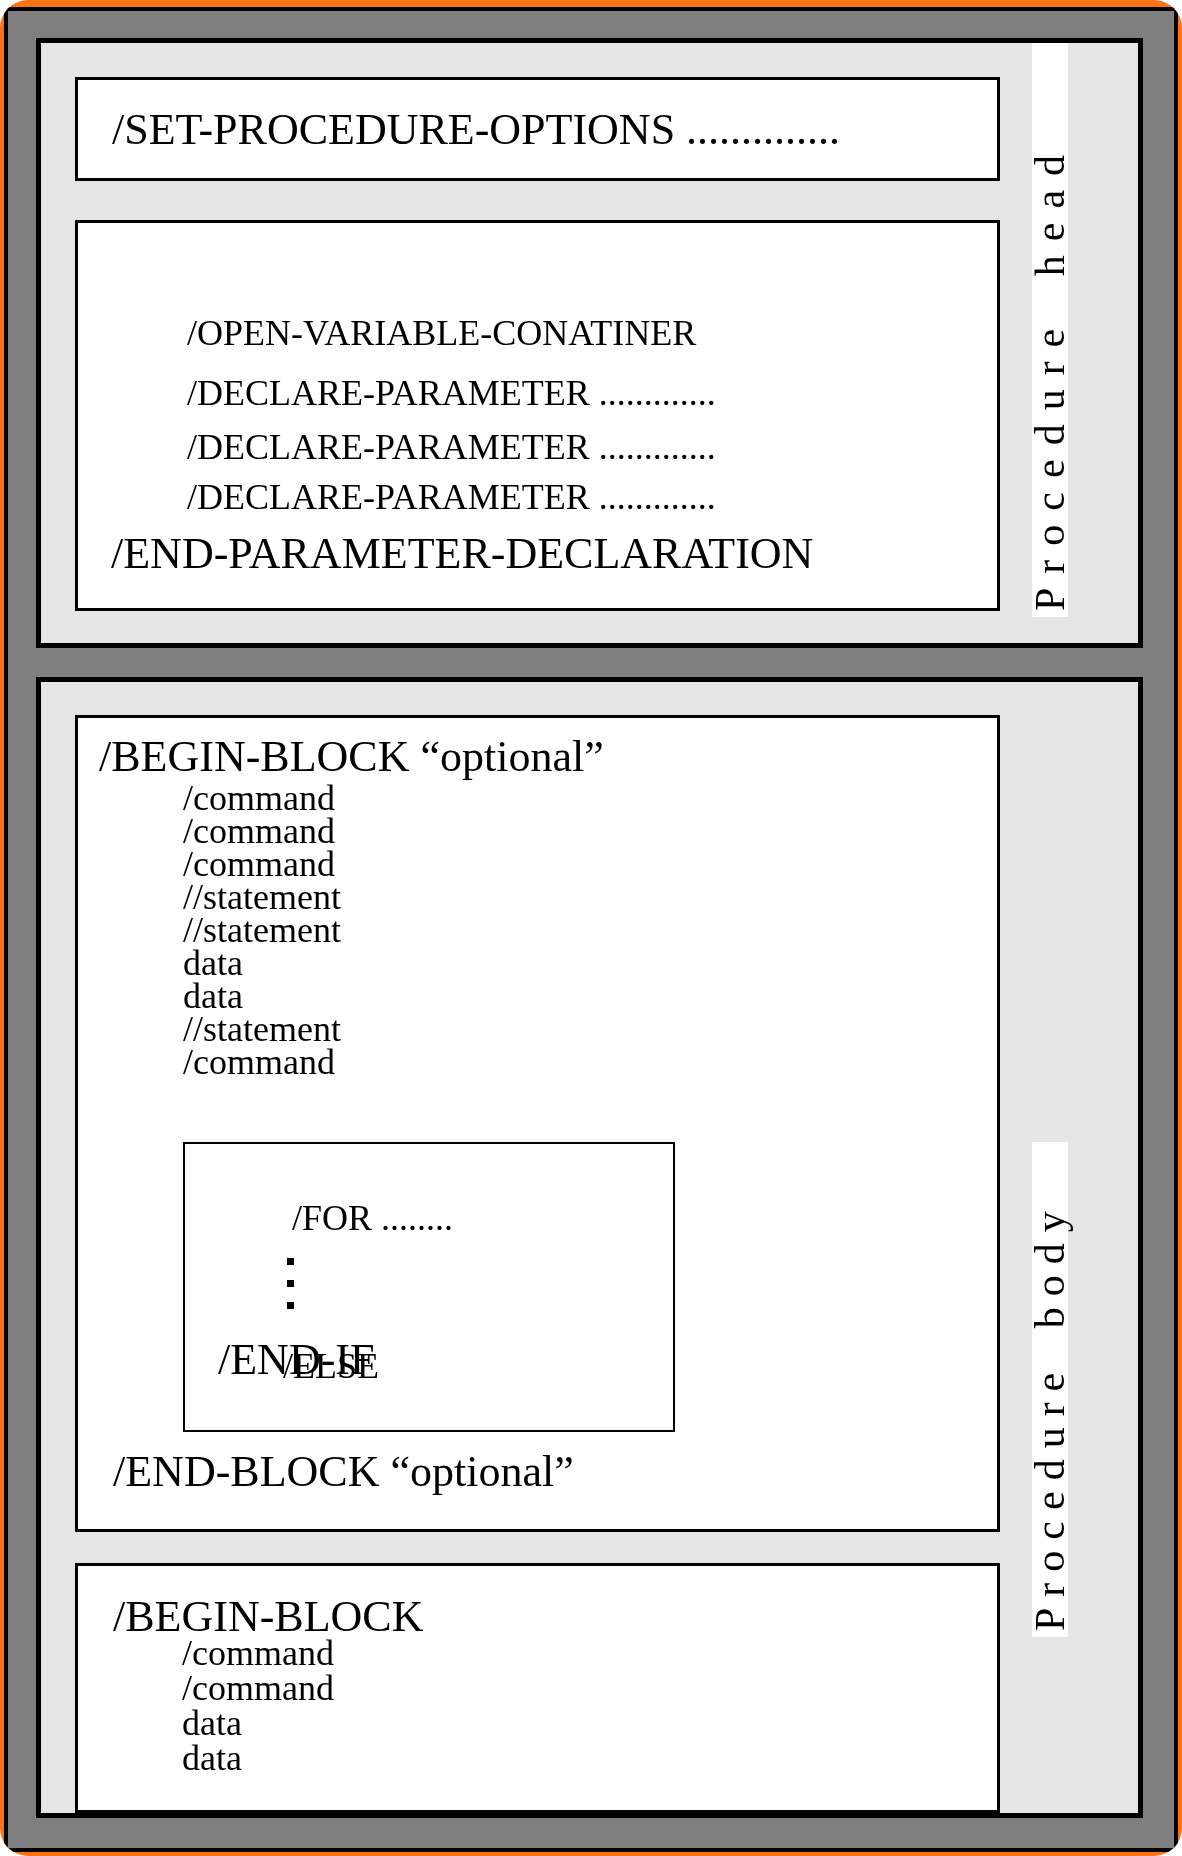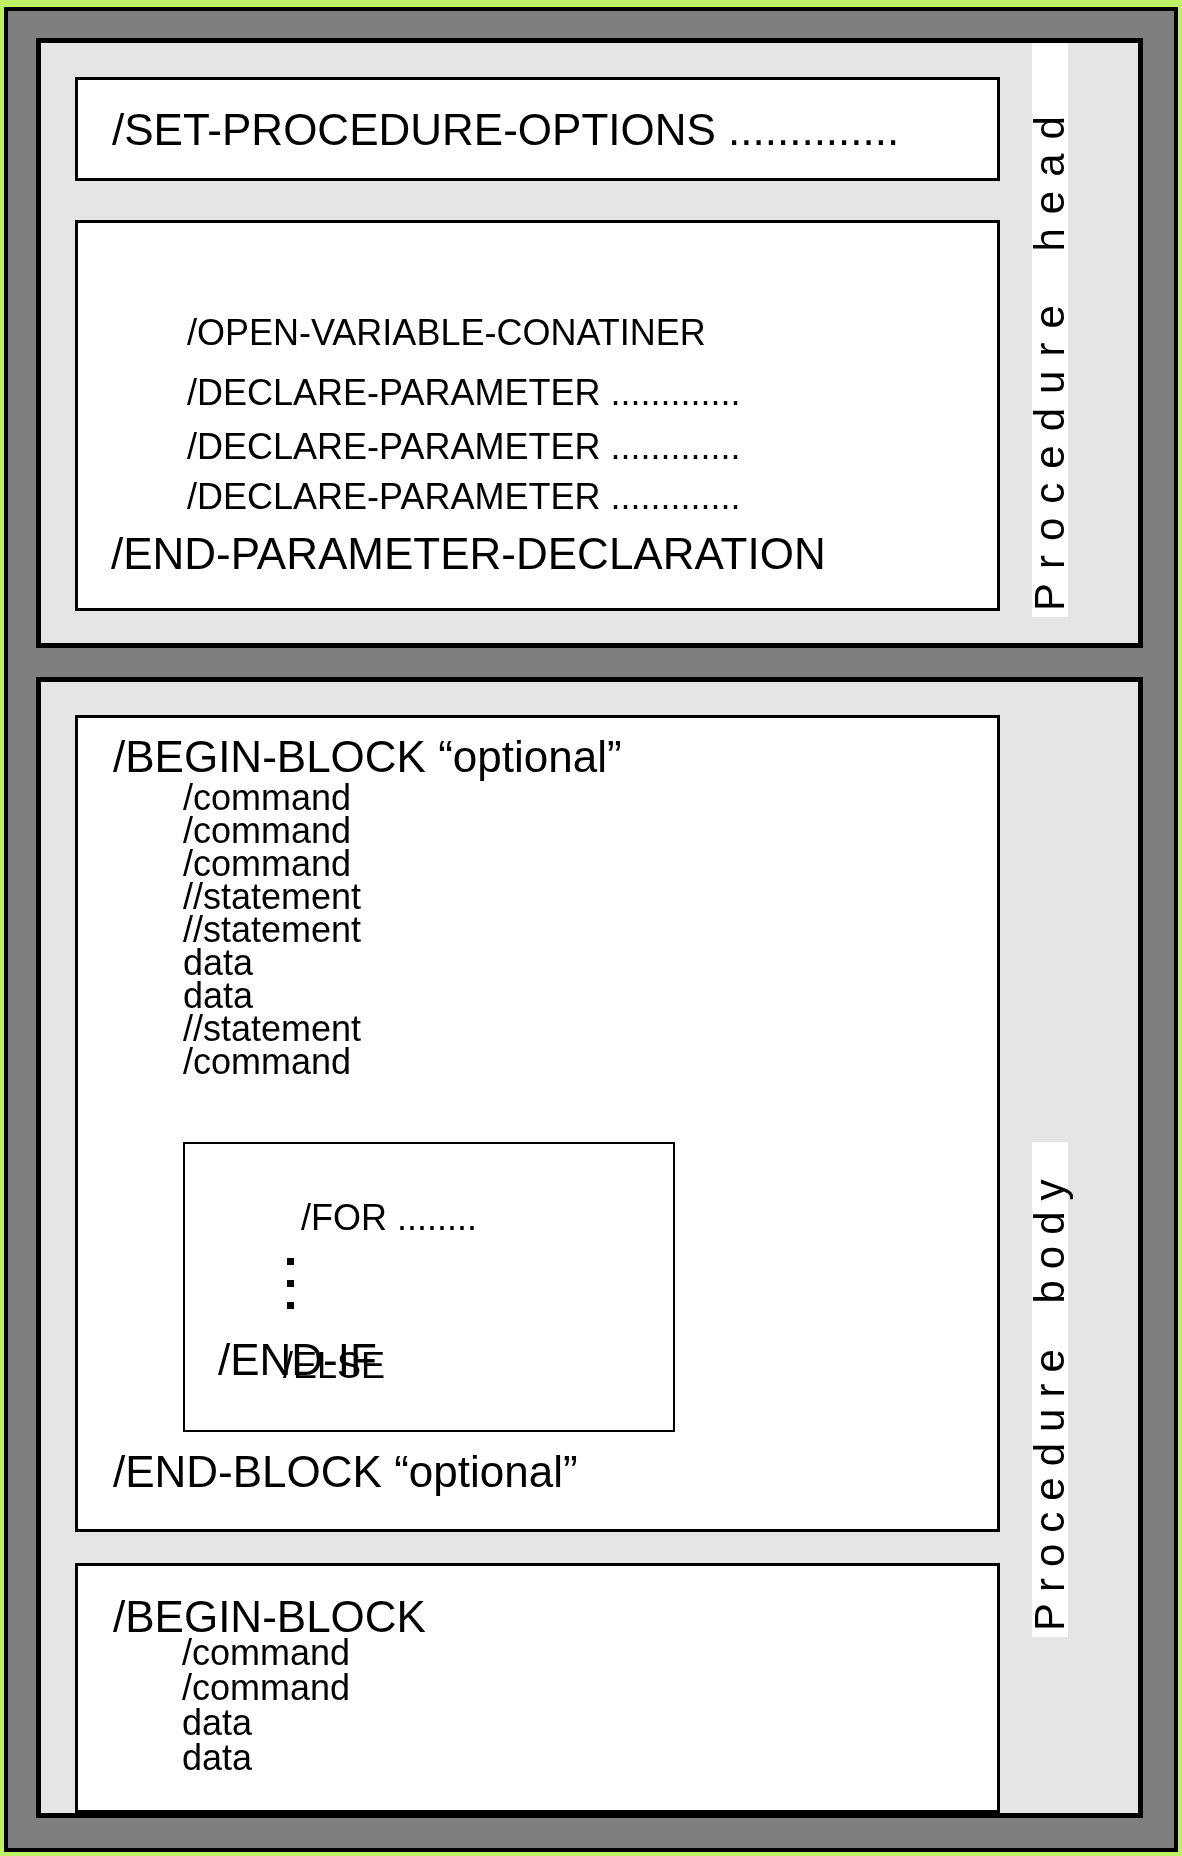--- a/index.html
+++ b/index.html
@@ -1,22 +1,23 @@
 <!DOCTYPE html>
 <html><head>
 <meta charset="utf-8">
 <style>
   html,body{margin:0;padding:0;background:#ffffff;}
   #page{
     position:relative;
     width:1182px;height:1856px;
-    background:#bef264;
-    font-family:Liberation Sans, sans-serif;
+    background:#f97316;
+    font-family:Liberation Serif, serif;
     color:#000;
     overflow:hidden;
+    border-radius:28px;
   }
   .abs{position:absolute;box-sizing:border-box;}
   
   #outer-frame{
     left:4px;top:7px;width:1174px;height:1845px;
     background:#7f7f7f;border:4px solid #000;
   }
   
   .section{
     background:#e5e5e5;border:5px solid #000;
@@ -68,33 +69,33 @@
   <div class="t fs-md" style="left:187px;top:375px;">/DECLARE-PARAMETER .............</div>
   <div class="t fs-md" style="left:187px;top:429px;">/DECLARE-PARAMETER .............</div>
   <div class="t fs-md" style="left:187px;top:479px;">/DECLARE-PARAMETER .............</div>
   <div class="t fs-lg" style="left:111px;top:532px;">/END-PARAMETER-DECLARATION</div>
 
   <div class="vlabel" id="head-label">Procedure head</div>
 
   <div class="abs section" id="body-section"></div>
 
   <div class="abs wbox" id="block1-box"></div>
-  <div class="t fs-lg" style="left:113px;top:735px;">/BEGIN-BLOCK “optional”</div>
+  <div class="t fs-lg" style="left:99px;top:735px;">/BEGIN-BLOCK “optional”</div>
   <div class="t fs-md" style="left:183px;top:780px;">/command</div>
   <div class="t fs-md" style="left:183px;top:813px;">/command</div>
   <div class="t fs-md" style="left:183px;top:846px;">/command</div>
   <div class="t fs-md" style="left:183px;top:879px;">//statement</div>
   <div class="t fs-md" style="left:183px;top:912px;">//statement</div>
   <div class="t fs-md" style="left:183px;top:945px;">data</div>
   <div class="t fs-md" style="left:183px;top:978px;">data</div>
   <div class="t fs-md" style="left:183px;top:1011px;">//statement</div>
   <div class="t fs-md" style="left:183px;top:1044px;">/command</div>
 
   <div class="abs wbox" id="if-box"></div>
-  <div class="t fs-md" style="left:301px;top:1200px;">/FOR ........</div>
+  <div class="t fs-md" style="left:292px;top:1200px;">/FOR ........</div>
   <div class="abs" id="vdots">
     <span class="dot"></span>
     <span class="dot"></span>
     <span class="dot"></span>
   </div>
   <div class="t fs-md" style="left:283px;top:1300px;margin-top:48px;">/ELSE</div>
   <div class="t fs-lg" style="left:218px;top:1338px;">/END-IF</div>
 
   <div class="t fs-lg" style="left:113px;top:1450px;">/END-BLOCK “optional”</div>
 

